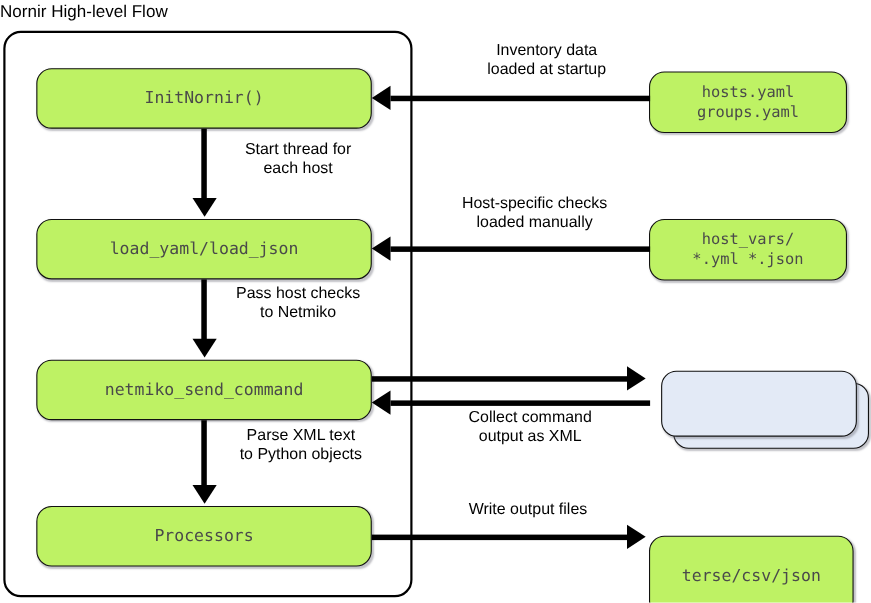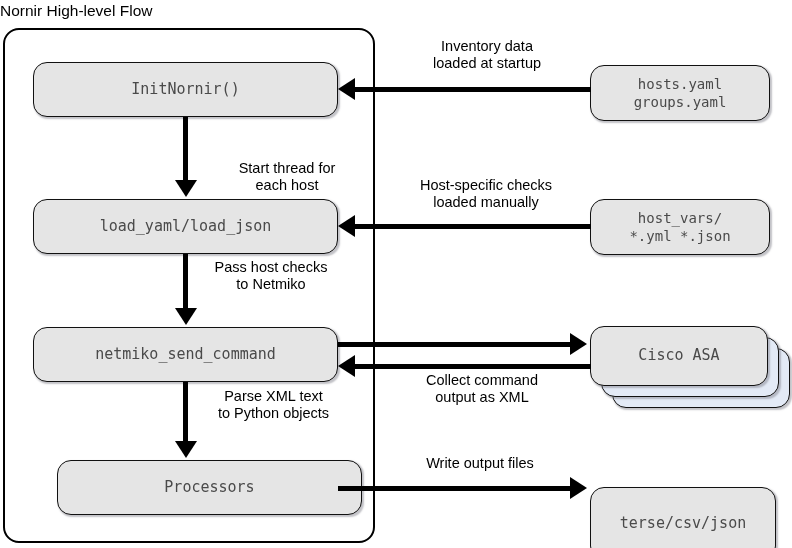--- a/index.html
+++ b/index.html
@@ -39,21 +39,21 @@
     width: 372px;
     height: 515px;
     border: 2px solid #000000;
     border-radius: 16px;
     background: transparent;
     box-sizing: border-box;
   }
 
   
   .node {
-    background: #e5e5e5;
+    background: #bef264;
     border: 1.4px solid #111111;
     border-radius: 14px;
     box-sizing: border-box;
     display: flex;
     align-items: center;
     justify-content: center;
     text-align: center;
     font-family: "DejaVu Sans Mono", "Liberation Mono", monospace;
     font-size: 15px;
     color: #4a4a4a;
@@ -117,54 +117,53 @@
   <div class="abs" id="diagram-title">Nornir High-level Flow</div>
 
   <div class="abs" id="flow-container"></div>
 
   <div class="abs node" style="left:33px; top:62px; width:305px; height:55px;">InitNornir()</div>
 
   <div class="abs node" style="left:33px; top:199px; width:305px; height:55px;">load_yaml/load_json</div>
 
   <div class="abs node" style="left:33px; top:327px; width:305px; height:55px;">netmiko_send_command</div>
 
-  <div class="abs node" style="left:33px; top:460px; width:305px; height:55px;margin-left:24px;">Processors</div>
+  <div class="abs node" style="left:33px; top:460px; width:305px; height:55px;">Processors</div>
 
   <div class="abs node two-line" style="left:590px; top:65px; width:180px; height:56px; white-space:pre-line;">hosts.yaml
 groups.yaml</div>
 
   <div class="abs node two-line" style="left:590px; top:199px; width:180px; height:56px; white-space:pre-line;">host_vars/
 *.yml *.json</div>
 
   <div class="abs stack-wrap" style="left:590px; top:326px; width:200px; height:90px;">
     <div class="abs stack-layer" style="left:22px; top:22px; width:178px; height:60px;"></div>
     <div class="abs stack-layer" style="left:11px; top:11px; width:178px; height:60px;"></div>
-    <div class="abs node" style="left:0px; top:0px; width:178px; height:60px;">Cisco ASA</div>
   </div>
 
   <div class="abs node" style="left:590px; top:487px; width:186px; height:73px;">terse/csv/json</div>
 
   <div class="abs vline" style="left:183px; top:117px; height:65px;"></div>
   <div class="abs arrow-down" style="left:175px; top:180px;"></div>
-  <div class="abs edge-label" style="left:212px; top:128px; width:150px;margin-top:32px;">Start thread for
+  <div class="abs edge-label" style="left:196px; top:128px; width:150px;">Start thread for
 each host</div>
 
   <div class="abs vline" style="left:183px; top:254px; height:56px;"></div>
   <div class="abs arrow-down" style="left:175px; top:308px;"></div>
   <div class="abs edge-label" style="left:196px; top:259px; width:150px;">Pass host checks
 to Netmiko</div>
 
   <div class="abs vline" style="left:183px; top:382px; height:62px;"></div>
   <div class="abs arrow-down" style="left:175px; top:441px;"></div>
   <div class="abs edge-label" style="left:196px; top:388px; width:155px;">Parse XML text
 to Python objects</div>
 
   <div class="abs hline" style="left:355px; top:87px; width:236px;"></div>
   <div class="abs arrow-left" style="left:338px; top:78px;"></div>
-  <div class="abs edge-label" style="left:398px; top:38px; width:178px;">Inventory data
+  <div class="abs edge-label" style="left:408px; top:38px; width:178px;">Inventory data
 loaded at startup</div>
 
   <div class="abs hline" style="left:355px; top:224px; width:236px;"></div>
   <div class="abs arrow-left" style="left:338px; top:215px;"></div>
   <div class="abs edge-label" style="left:390px; top:177px; width:192px;">Host-specific checks
 loaded manually</div>
 
   <div class="abs hline" style="left:338px; top:342px; width:236px;"></div>
   <div class="abs arrow-right" style="left:570px; top:333px;"></div>
 

